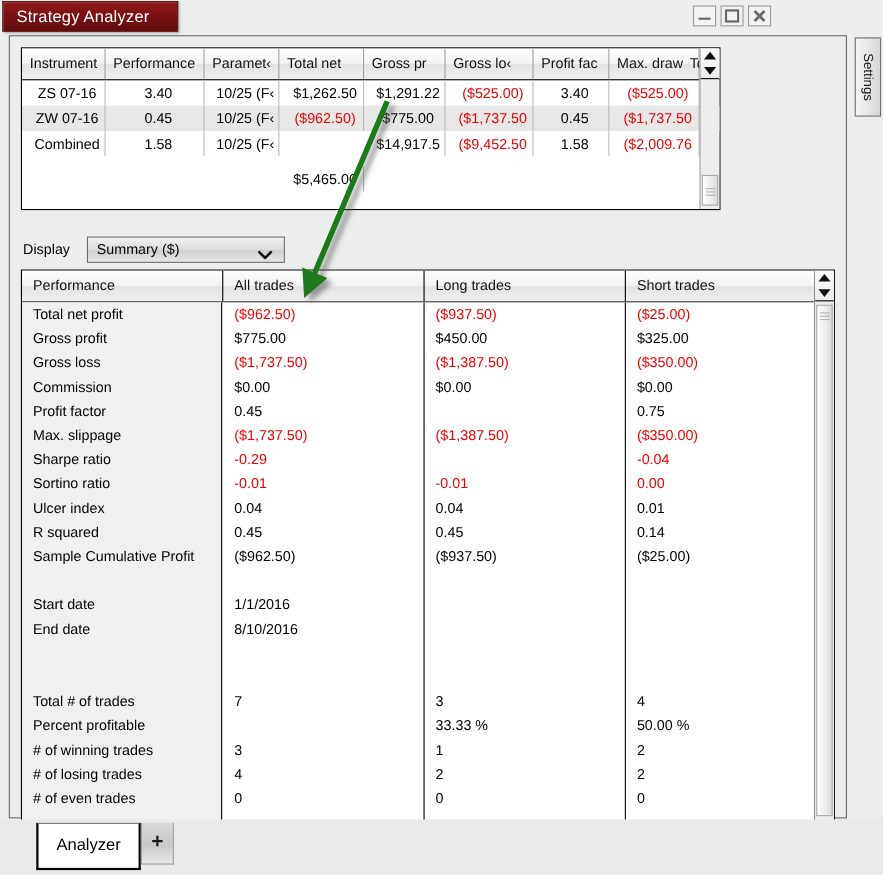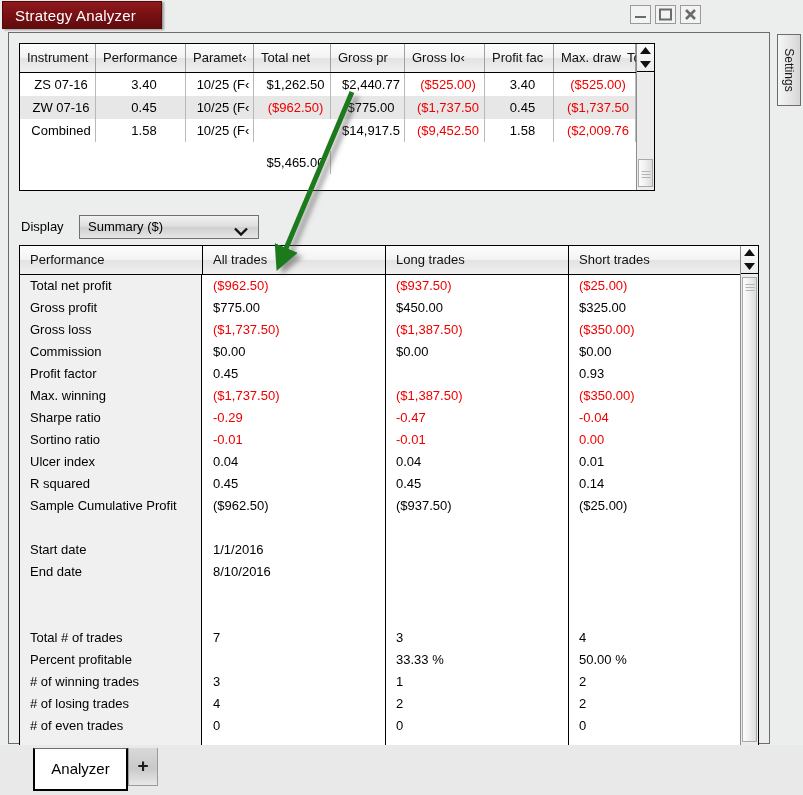--- a/index.html
+++ b/index.html
@@ -376,21 +376,21 @@
           <div class="hcell" style="left: 465px; width: 69px;">Profit fac</div>
           <div class="hcell" style="left: 534px; width: 82px;">Max. draw</div>
           <div class="hcell last" style="left: 600px; width: 104px;">Total # of</div>
         </div>
       <div id="top-grid-rows">
           <div class="trow" style="top: 29px;">
             <div class="tcell pos" style="left: 0px; width: 76px;">ZS 07-16</div>
             <div class="tcell pos" style="left: 76px; width: 90px;">3.40</div>
             <div class="tcell pos" style="left: 166px; width: 68px;">10/25 (F‹</div>
             <div class="tcell pos" style="left: 234px; width: 77px;">$1,262.50</div>
-            <div class="tcell pos" style="left: 311px; width: 74px;">$2,440.77</div>
+            <div class="tcell pos" style="left: 311px; width: 74px;">$1,291.22</div>
             <div class="tcell neg" style="left: 385px; width: 80px;">($525.00)</div>
             <div class="tcell pos" style="left: 465px; width: 69px;">3.40</div>
             <div class="tcell neg" style="left: 534px; width: 82px;">($525.00)</div>
             <div class="tcell last pos" style="left: 616px; width: 104px;">3</div>
           </div>
           <div class="trow alt" style="top: 52px;">
             <div class="tcell pos" style="left: 0px; width: 76px;">ZW 07-16</div>
             <div class="tcell pos" style="left: 76px; width: 90px;">0.45</div>
             <div class="tcell pos" style="left: 166px; width: 68px;">10/25 (F‹</div>
             <div class="tcell neg" style="left: 234px; width: 77px;">($962.50)</div>
@@ -482,32 +482,31 @@
             </div>
             <div class="prow" style="top: 66px;">
               <div class="pcell pc-label">Commission</div>
               <div class="pcell pc-all">$0.00</div>
               <div class="pcell pc-long">$0.00</div>
               <div class="pcell pc-short">$0.00</div>
             </div>
             <div class="prow" style="top: 88px;">
               <div class="pcell pc-label">Profit factor</div>
               <div class="pcell pc-all">0.45</div>
-              <div class="pcell pc-short">0.93</div>
+              <div class="pcell pc-short">0.75</div>
             </div>
             <div class="prow" style="top: 110px;">
-              <div class="pcell pc-label">Max. winning</div>
+              <div class="pcell pc-label">Max. slippage</div>
               <div class="pcell pc-all neg">($1,737.50)</div>
               <div class="pcell pc-long neg">($1,387.50)</div>
               <div class="pcell pc-short neg">($350.00)</div>
             </div>
             <div class="prow" style="top: 132px;">
               <div class="pcell pc-label">Sharpe ratio</div>
               <div class="pcell pc-all neg">-0.29</div>
-              <div class="pcell pc-long neg">-0.47</div>
               <div class="pcell pc-short neg">-0.04</div>
             </div>
             <div class="prow" style="top: 154px;">
               <div class="pcell pc-label">Sortino ratio</div>
               <div class="pcell pc-all neg">-0.01</div>
               <div class="pcell pc-long neg">-0.01</div>
               <div class="pcell pc-short neg">0.00</div>
             </div>
             <div class="prow" style="top: 176px;">
               <div class="pcell pc-label">Ulcer index</div>

